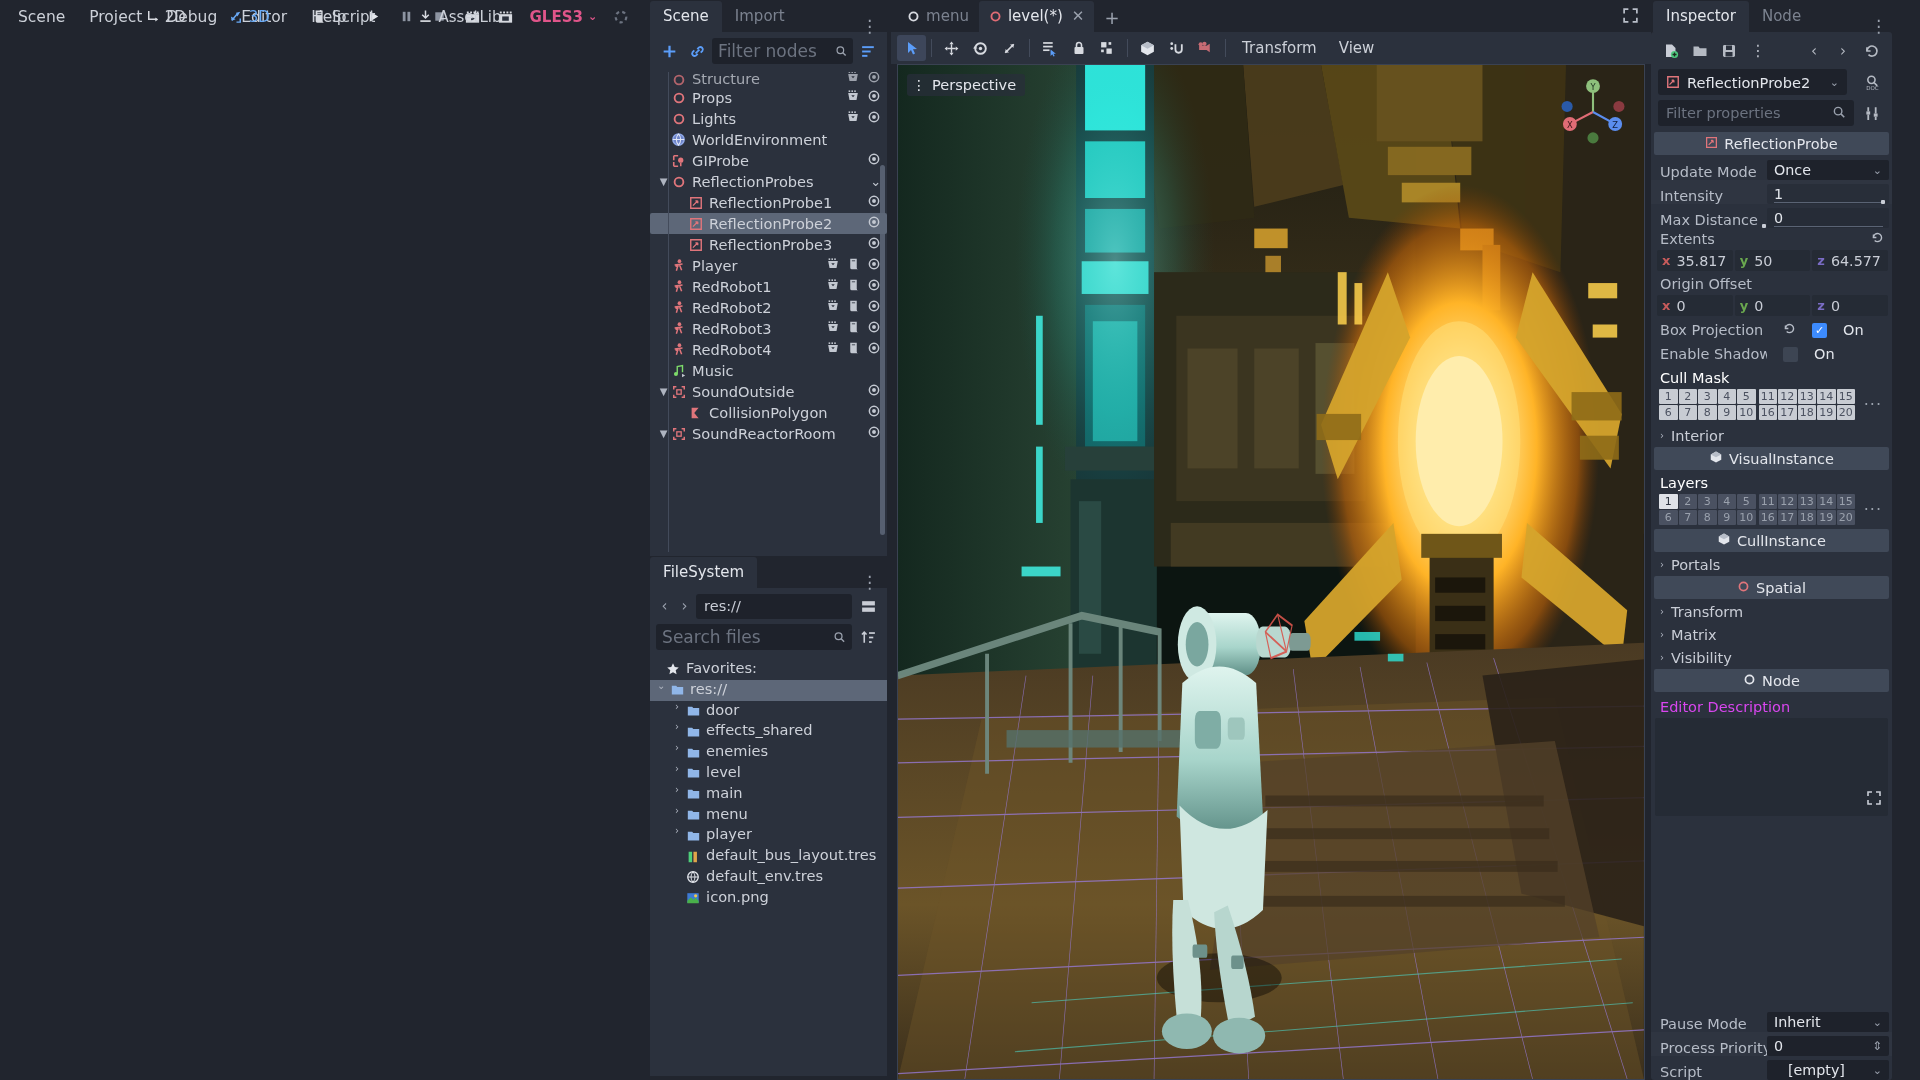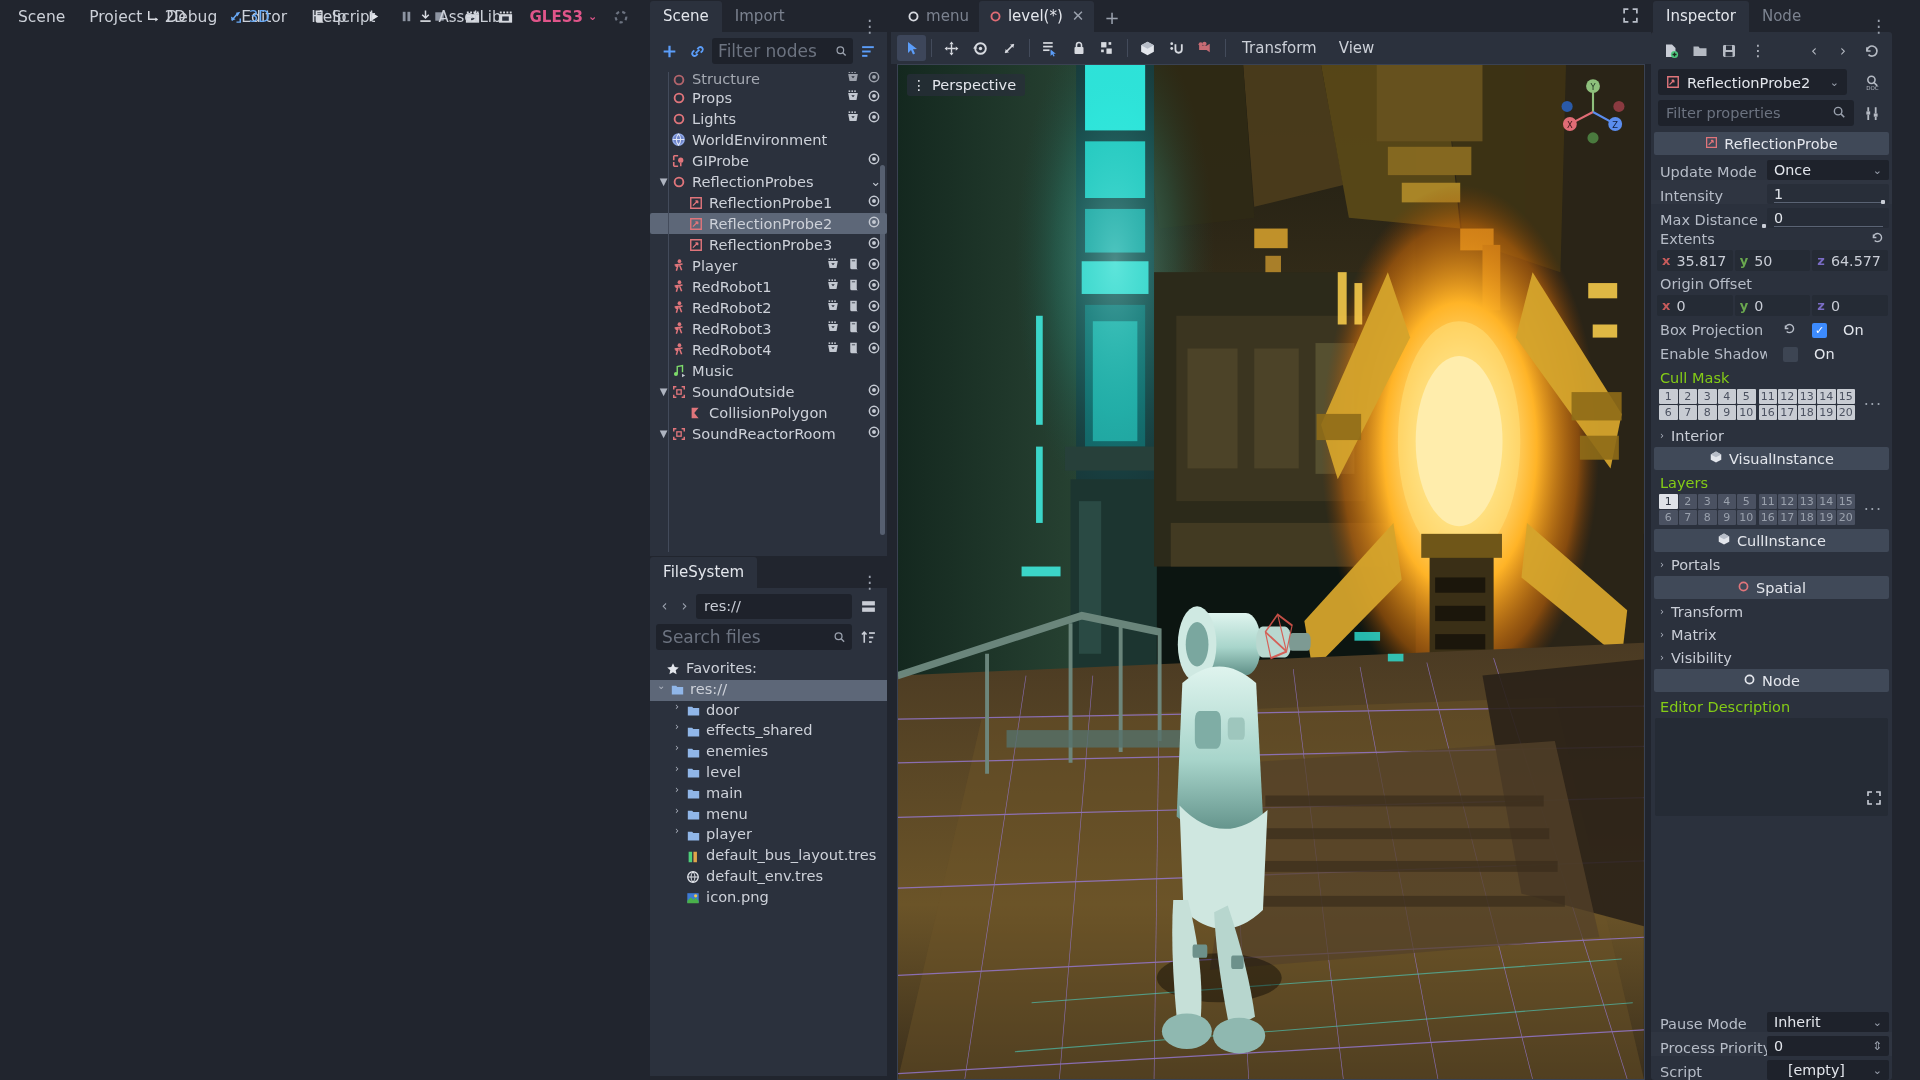--- a/index.html
+++ b/index.html
@@ -148,34 +148,34 @@
   .vec3{ display:flex; gap:2px; padding:0 4px 2px 6px; }
   .vcell{ flex:1; display:flex; align-items:center; background:#252b35; border-radius:2px; height:21px; gap:6px; padding:0 5px; font-size:14.3px; }
   .vcell .ax{ font-weight:bold; font-size:13px; }
   .ax-x{ color:#c75b5b; } .ax-y{ color:#6aa84f; } .ax-z{ color:#7a6cc4; }
   .chk-row{ height:24px; display:flex; align-items:center; padding-left:9px; font-size:14.5px; gap:16px; }
   .chk-row .plabel{ flex:0 0 107px; }
   .cbox{ width:15px; height:15px; border-radius:2px; background:#3d4553; display:flex; align-items:center; justify-content:center; }
   .cbox.on{ background:#3d8bfd; }
   .cbox.on:after{ content:"✓"; color:#fff; font-size:11px; line-height:1; }
   .onlabel{ color:#e3e6ec; }
-  .masklabel{ padding:4px 0 3px 9px; color:#84cc16; font-size:14.5px; }
+  .masklabel{ padding:4px 0 3px 9px; color:#ffffff; font-size:14.5px; }
   .maskgrid{ display:flex; align-items:center; padding:0 4px 4px 8px; gap:0; }
   .mgroup{ display:flex; flex-direction:column; gap:1px; }
   .mrow{ display:flex; gap:1px; }
   .mcell{
     width:18.5px; height:15px; background:#c8ccd3; color:#4b5160; font-size:11px;
     display:flex; align-items:center; justify-content:center; border-radius:1px;
   }
   .mcell.dim{ background:#4a5161; color:#9aa1ad; }
   .mcell.on{ background:#dfe2e8; color:#2b313d; }
   .mdots{ margin-left:auto; padding-right:6px; color:#9aa1ad; letter-spacing:1px; }
   .exp-row{ height:23px; display:flex; align-items:center; gap:7px; padding-left:9px; font-size:14.5px; color:#c9cdd6; }
   .exp-row .arrow{ color:#aeb4c0; font-size:10px; }
-  .desc-label{ padding:6px 0 3px 9px; color:#84cc16; font-size:14.5px; }
+  .desc-label{ padding:6px 0 3px 9px; color:#d946ef; font-size:14.5px; }
   .desc-box{ margin:0 4px; height:98px; background:#252b35; border-radius:2px; position:relative; }
   .desc-exp{ position:absolute; right:6px; bottom:6px; color:#c9cdd6; }
   .insp-footer{ padding-top:4px; }
 </style>
 </head>
 <body>
 
 <div class="app">
 
   <div class="menubar">

